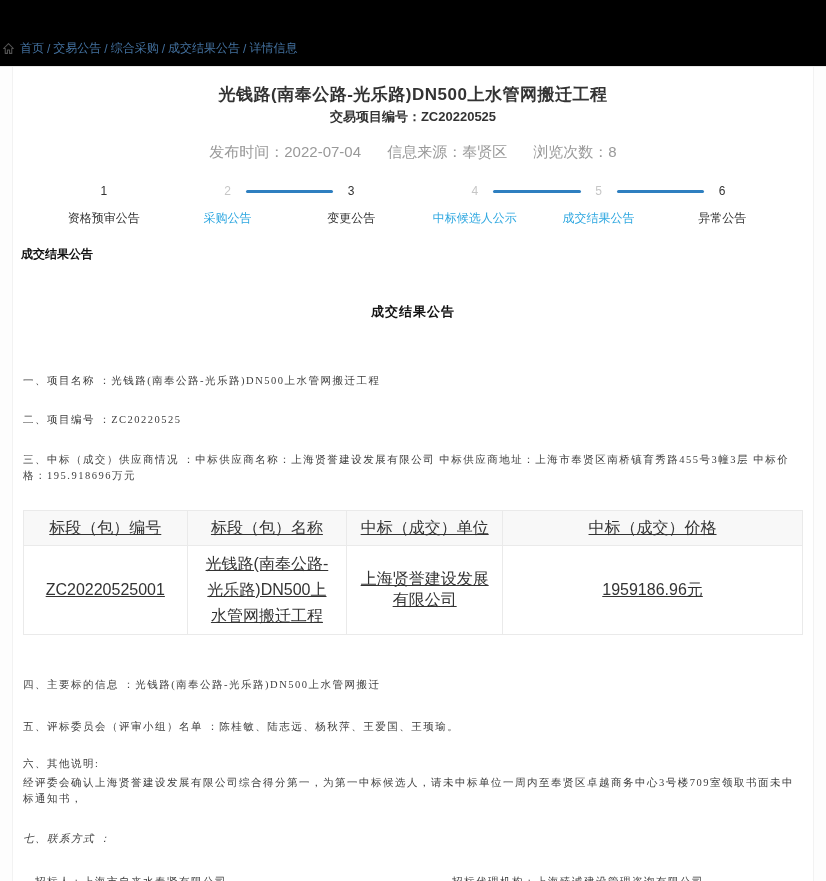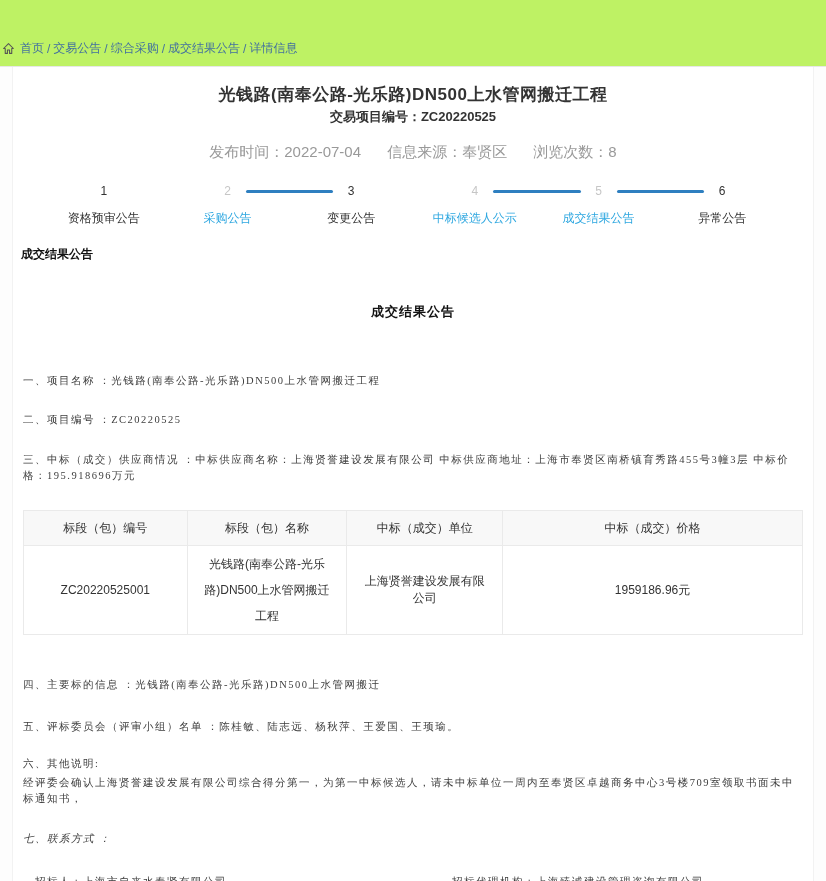--- a/index.html
+++ b/index.html
@@ -9,21 +9,21 @@
     background:#fdfdfd;
     font-family:"Liberation Sans", sans-serif;
     color:#333;
   }
   
   .topbar {
     padding:40px 10px 9px 2px;
     border-bottom:1px solid #e7e7e7;
     display:flex; align-items:center;
     font-size:12px; color:#43719f;
-    background:#bef264;
+    background:#000000;
   }
   .home-ic { display:inline-flex; margin-right:3px; }
   .crumb { color:#43719f; text-decoration:none; cursor:pointer; margin:0 2px; }
   .crumb-sep { color:#43719f; margin:0 1px; }
   
   .panel {
     margin:0 12px; background:#fff;
     border-left:1px solid #f2f2f2; border-right:1px solid #f2f2f2;
     min-height:779px; padding-bottom:34px;
   }
@@ -58,21 +58,21 @@
   .mt-p  { margin-top:23px !important; }
   .mt-p4 { margin-top:42px !important; }
   .mt-p5 { margin-top:26px !important; }
   .mt-p6 { margin-top:20px !important; }
   .mt-p6b{ margin-top:3px !important; }
   .mt-p7 { margin-top:24px !important;font-style:italic; }
   
   table.result {
     width:100%; border-collapse:collapse; margin-top:26px;
     font-family:"Liberation Sans", sans-serif; letter-spacing:normal;
-    font-size:12px; color:#333;
+    font-size:16px; color:#333;text-decoration:underline;
   }
   table.result th, table.result td { border:1px solid #eaeaea; text-align:center; font-weight:normal; }
   table.result th { background:#f8f8f8; height:35px; color:#333; }
   table.result td { height:57px; padding:5px 12px; }
   table.result td.cell-name { line-height:26px; }
   .col1{width:21%;} .col2{width:20.5%;} .col3{width:20%;} .col4{width:38.5%;}
   
   .contacts { display:flex; margin-top:18px; }
   .ccol-left { width:55%; padding-left:12px; }
   .ccol-right { flex:1; }

